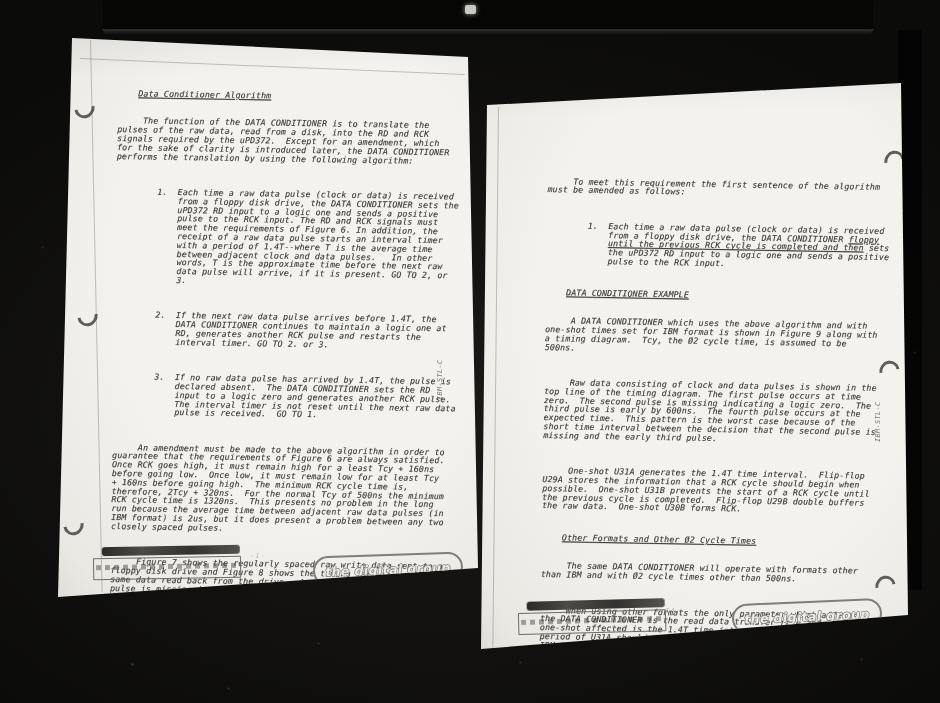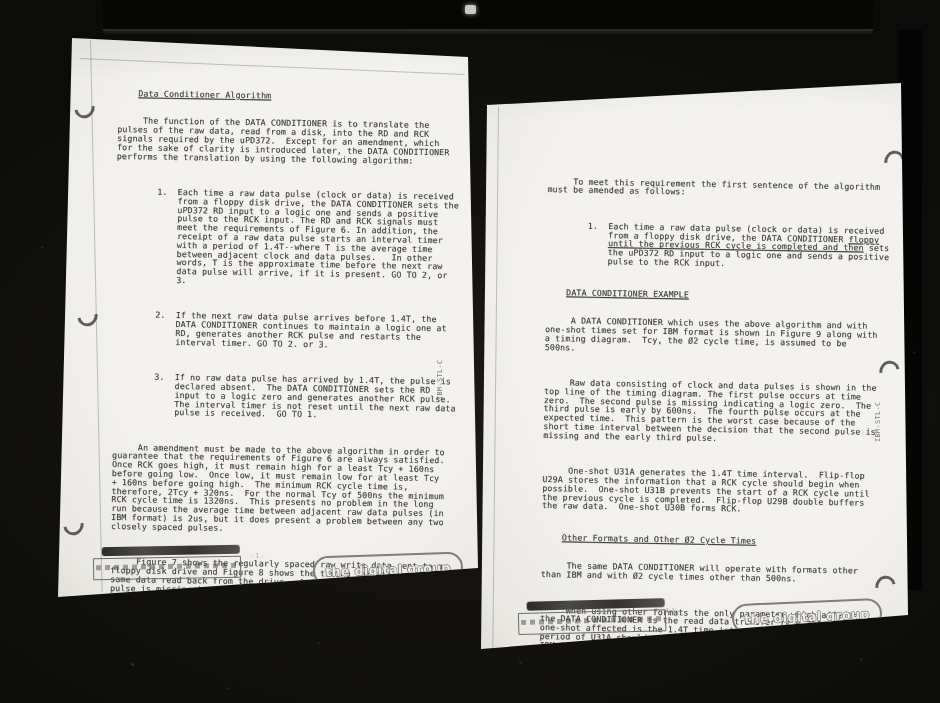--- a/index.html
+++ b/index.html
@@ -16,21 +16,21 @@
   .film-edge{position:absolute;left:898px;top:30px;width:24px;height:560px;background:#040404;opacity:.85;}
   .specks{position:absolute;left:0;top:0;width:1px;height:1px;background:transparent;
     box-shadow:132px 664px 0 .6px rgba(220,220,215,.22),228px 688px 0 .4px rgba(220,220,215,.18),
     520px 662px 0 .5px rgba(220,220,215,.15),704px 624px 0 .4px rgba(220,220,215,.2),
     861px 659px 0 .5px rgba(220,220,215,.16),42px 247px 0 .4px rgba(220,220,215,.14),
     914px 352px 0 .5px rgba(220,220,215,.12),318px 643px 0 .4px rgba(220,220,215,.16),
     96px 118px 0 .4px rgba(220,220,215,.1),876px 96px 0 .5px rgba(220,220,215,.12);}
   
   .page{position:absolute;background:
     linear-gradient(178deg, rgba(0,0,0,.06), rgba(0,0,0,0) 9%),
-    radial-gradient(ellipse at 58% 42%, #f3f2ee 52%, #e9e8e3 88%, #dddcd6 100%);}
+    radial-gradient(ellipse at 58% 42%, #f3f2ee 52%, #e9e8e3 88%, #dddcd6 100%); font-style: italic;}
   .page-left{left:50px;top:28px;width:436px;height:578px;
     clip-path:polygon(22px 10px, 418px 29px, 428px 540px, 8px 569px);}
   .page-right{left:474px;top:30px;width:440px;height:590px;
     clip-path:polygon(13px 38px, 427px 16px, 434px 548px, 7px 582px);margin-top:37px;}
   .hairline-v,.hairline-h{position:absolute;background:rgba(55,53,50,.28);transform-origin:0 0;}
   .hairline-v{width:1px;}
   .hairline-h{height:1px;}
   
   .typeblock{position:absolute;transform-origin:0 0;color:#403f3c;
     font-family:"DejaVu Sans Mono", monospace;font-size:8.3px;line-height:8.8px;

